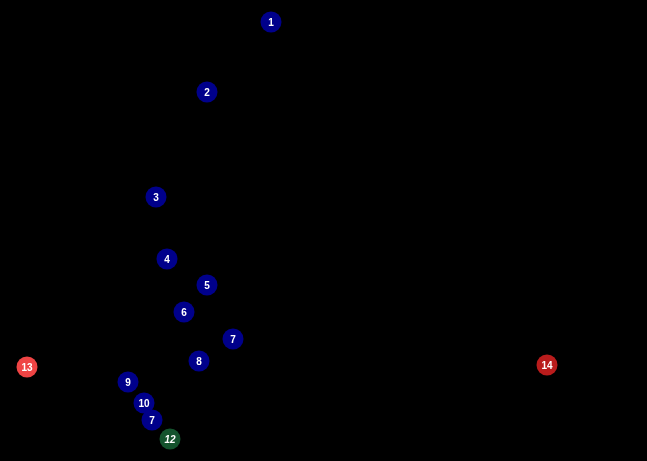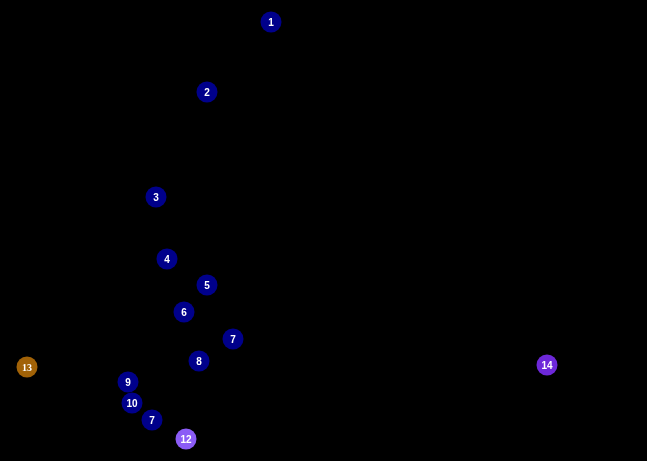--- a/index.html
+++ b/index.html
@@ -40,19 +40,19 @@
   <div>
       <div class="marker" style="left: 271px; top: 22px; background: rgb(0, 0, 139); color: rgb(255, 255, 255);">1</div>
       <div class="marker" style="left: 207px; top: 92px; background: rgb(0, 0, 139); color: rgb(255, 255, 255);">2</div>
       <div class="marker" style="left: 156px; top: 197px; background: rgb(0, 0, 139); color: rgb(255, 255, 255);">3</div>
       <div class="marker" style="left: 167px; top: 259px; background: rgb(0, 0, 139); color: rgb(255, 255, 255);">4</div>
       <div class="marker" style="left: 207px; top: 285px; background: rgb(0, 0, 139); color: rgb(255, 255, 255);">5</div>
       <div class="marker" style="left: 184px; top: 312px; background: rgb(0, 0, 139); color: rgb(255, 255, 255);">6</div>
       <div class="marker" style="left: 233px; top: 339px; background: rgb(0, 0, 139); color: rgb(255, 255, 255);">7</div>
       <div class="marker" style="left: 199px; top: 361px; background: rgb(0, 0, 139); color: rgb(255, 255, 255);">8</div>
       <div class="marker" style="left: 128px; top: 382px; background: rgb(0, 0, 139); color: rgb(255, 255, 255);">9</div>
-      <div class="marker" style="left: 132px; top: 403px; background: rgb(0, 0, 139); color: rgb(255, 255, 255);">10</div>
+      <div class="marker" style="left: 144px; top: 403px; background: rgb(0, 0, 139); color: rgb(255, 255, 255);">10</div>
       <div class="marker" style="left: 152px; top: 420px; background: rgb(0, 0, 139); color: rgb(255, 255, 255);">7</div>
-      <div class="marker" style="left: 186px; top: 439px; background: #8b5cf6; color: rgb(255, 255, 255);">12</div>
-      <div class="marker" style="left: 27px; top: 367px; background: #a16207; color: rgb(255, 255, 255); font-family: Liberation Serif, serif;">13</div>
-      <div class="marker" style="left: 547px; top: 365px; background: #6d28d9; color: rgb(255, 255, 255);">14</div>
+      <div class="marker" style="left: 170px; top: 439px; background: #14532d; color: rgb(255, 255, 255); font-style: italic;">12</div>
+      <div class="marker" style="left: 27px; top: 367px; background: #ef4444; color: rgb(255, 255, 255);">13</div>
+      <div class="marker" style="left: 547px; top: 365px; background: #b91c1c; color: rgb(255, 255, 255);">14</div>
     </div>
 </div>
 
 </body></html>

